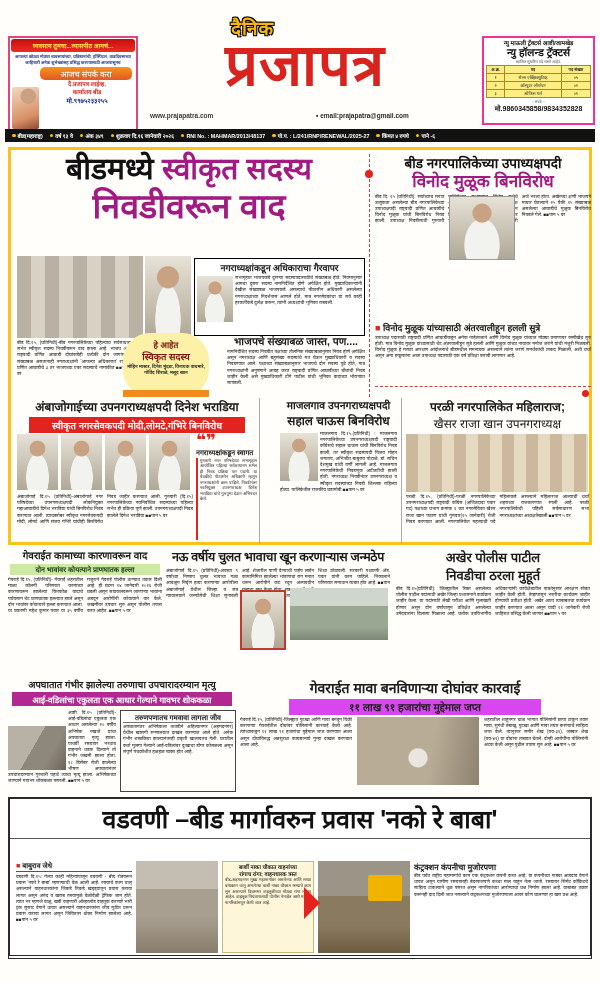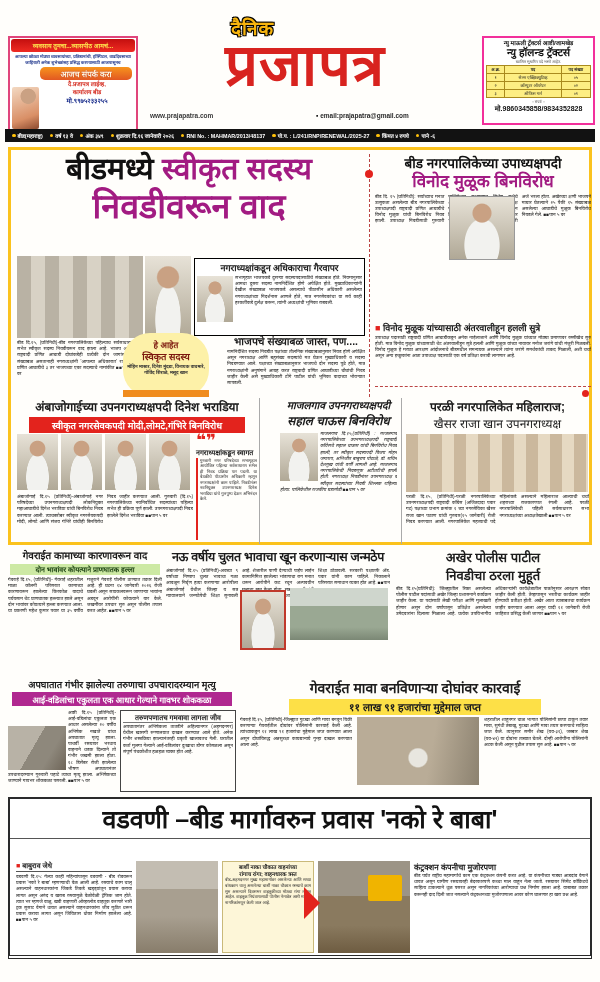--- a/index.html
+++ b/index.html
@@ -92,21 +92,21 @@
   .amba-sub { margin:2px 12px; background:#e3231d; color:#fff; font-size:9.5px; font-weight:bold;
     text-align:center; padding:1.5px 0; white-space:nowrap;}
   .amba-photos { position:absolute; left:0; top:36px; display:flex; gap:3px;}
   .amba-photos .portrait { width:41px; height:56px;}
   .amba-quote { position:absolute; left:179px; top:36px; width:61px; height:108px;}
   .q-mark { color:#e3231d; font-size:17px; font-weight:bold; line-height:0.8;}
   .q-title { font-size:7px; font-weight:bold; white-space:nowrap;}
   .q-body { font-size:4.2px; border-left:2px solid #e3231d; padding-left:2px; margin-top:1px; height:82px;}
   .amba-body { position:absolute; left:0; top:96px; width:176px; height:50px; column-count:2; column-gap:4px;}
 
-  .majal { left:248px; top:248px; width:138px; height:146px; border-left:0.5px solid #aaa; padding-left:20px;font-style:italic;}
+  .majal { left:248px; top:248px; width:138px; height:146px; border-left:0.5px solid #aaa; padding-left:20px;}
   .majal-h1 { font-size:10.5px; font-weight:bold; text-align:center; white-space:nowrap;}
   .majal-h2 { font-size:12px; font-weight:bold; text-align:center; white-space:nowrap;}
   .majal-photo { float:left; width:38px; height:48px; margin:2px 2px 1px 0;}
   .majal-body { margin-top:2px; height:112px;}
 
   .parli { left:390px; top:248px; width:188px; height:146px; border-left:0.5px solid #aaa; padding-left:4px;}
   .parli-h1 { font-size:12px; font-weight:bold; text-align:center; white-space:nowrap;}
   .parli-h2 { font-size:12px; font-weight:normal; text-align:center; white-space:nowrap;}
   .parli-photo { width:182px; height:58px; margin-top:2px;
     background:repeating-linear-gradient(90deg,#cbb89d 0 12px,#e6d9c2 12px 24px), linear-gradient(#e8dcc8,#ad9878);}
@@ -136,21 +136,21 @@
   .acc-sub { margin:1px 4px; background:#b02890; color:#fff; font-size:8.3px; font-weight:bold;
     text-align:center; padding:1.5px 0; white-space:nowrap;}
   .acc-left { position:absolute; left:0; top:32px; width:108px; height:82px;}
   .acc-photo { float:left; width:58px; height:44px; margin:16px 2px 0 0;
     background:linear-gradient(120deg,#b8b2a6 0 45%, #8e887c 45% 70%, #6e6558 100%);}
   .acc-box { position:absolute; left:112px; top:32px; width:116px; height:82px; border:1px solid #444; padding:2px;}
   .acc-box-title { font-size:7px; font-weight:bold; text-align:center; border-bottom:0.5px solid #777; margin-bottom:1px; white-space:nowrap;}
 
   .mawa { left:240px; top:678px; width:350px; height:116px;}
   .mawa-head { font-size:14px; font-weight:bold; text-align:center; white-space:nowrap;}
-  .mawa-sub { margin:2px auto; width:252px; background:#fde047; color:#1c1c1c; font-size:10.5px; font-weight:bold;
+  .mawa-sub { margin:2px auto; width:252px; background:#d946ef; color:#1c1c1c; font-size:10.5px; font-weight:bold;
     text-align:center; padding:1px 0; white-space:nowrap;}
   .mawa-row { display:flex; gap:5px; margin-top:2px;}
   .mawa-bl { width:112px; height:74px;}
   .mawa-photo { width:122px; height:68px;
     background:radial-gradient(circle at 50% 60%, #e8e6df 12%, rgba(0,0,0,0) 14%), linear-gradient(100deg,#b9ac97 0 60%, #8c8270 100%);}
   .mawa-br { width:104px; height:74px;}
 
   
   .bottom-box { left:8px; top:797px; width:584px; height:162px; border:2px solid #2a2a2a;
     border-bottom:4px double #2a2a2a; background:#fff;}

